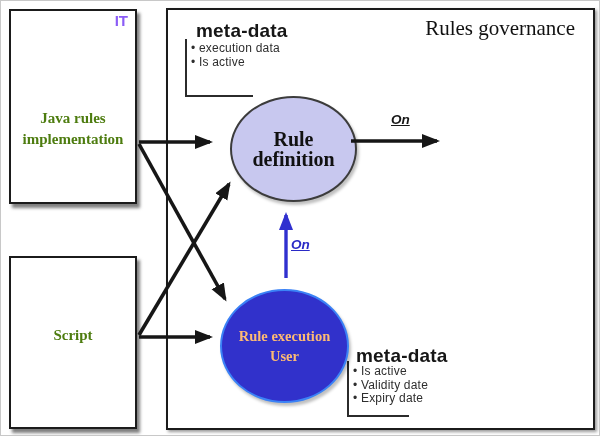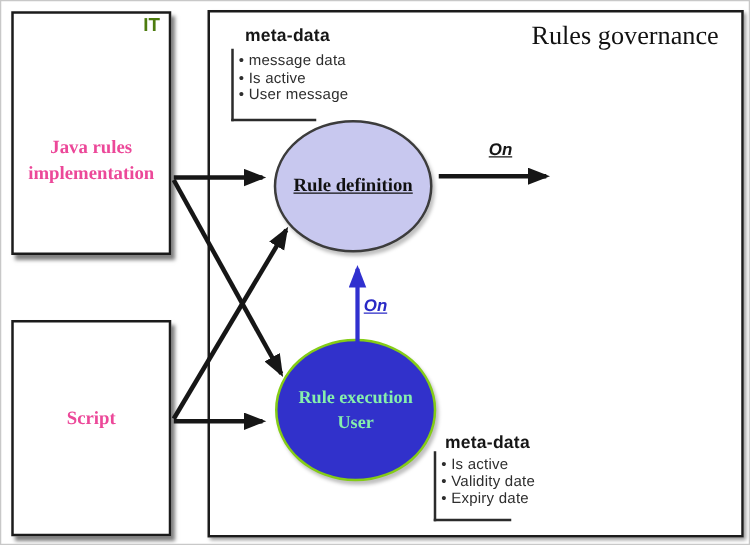--- a/index.html
+++ b/index.html
@@ -26,33 +26,33 @@
   
   .sys-box {
     position:absolute; background:#fff; border:2.5px solid #1b1b1b;
     box-shadow:3px 4px 3px rgba(0,0,0,0.50);
     display:flex; align-items:center; justify-content:center;
   }
   .java-box { left:8px; top:8px; width:128px; height:195px; }
   .script-box { left:8px; top:255px; width:128px; height:173px; }
   .sys-label {
     font-family:"Liberation Serif", serif; font-weight:bold; font-size:15px;
-    line-height:21px; text-align:center; color:#ec4899;
+    line-height:21px; text-align:center; color:#4d7c0f;
   }
   .java-box .sys-label { margin-top:45px; }
   .script-box .sys-label { margin-bottom:15px; }
   .it-tag {
     position:absolute; top:1px; right:7px;
-    font-weight:bold; font-size:15px; color:#4d7c0f;
+    font-weight:bold; font-size:15px; color:#8b5cf6;
     font-family:"Liberation Sans", sans-serif;
   }
 
   
   .meta-heading {
-    position:absolute; font-weight:bold; font-size:14px; color:#161616;
+    position:absolute; font-weight:bold; font-size:19px; color:#161616;
     letter-spacing:0.2px;
   }
   .meta-bracket { position:absolute; border-left:2px solid #2b2b2b; border-bottom:2px solid #2b2b2b; }
   .meta-list { position:absolute; list-style:none; }
   .meta-list li {
     font-size:12px; line-height:13.5px; color:#2e2e2e; letter-spacing:0.2px;
     white-space:nowrap;
   }
   .meta-list li::before { content:"• "; }
 
@@ -65,25 +65,25 @@
   .meta-bottom-list    { left:352px; top:364px; }
 
   
   .node {
     position:absolute; border-radius:50%;
     display:flex; flex-direction:column; align-items:center; justify-content:center;
     text-align:center; font-family:"Liberation Serif", serif; font-weight:bold;
     box-shadow:2px 3px 3px rgba(0,0,0,0.25);
   }
   .node-light { background:#c8c8ef; border:2px solid #3c3c3c; color:#111; }
-  .node-rule-def { left:218px; top:95px; width:127px; height:106px; font-size:15px; line-height:20px;text-decoration:underline; }
+  .node-rule-def { left:229px; top:95px; width:127px; height:106px; font-size:20px; line-height:20px; }
   .node-dec      { left:443px; top:92px; width:134px; height:108px; font-size:14px;  line-height:18.5px; }
   .node-rule-exec {
-    left:219px; top:270px; width:129px; height:114px;
-    background:#3131cb; border:2px solid #84cc16; color:#86efac;
+    left:219px; top:288px; width:129px; height:114px;
+    background:#3131cb; border:2px solid #3b82f6; color:#fdba74;
     font-size:14.5px; line-height:20px;
   }
 
   
   .edge-label {
     position:absolute; font-weight:bold; font-style:italic; font-size:13.5px;
     font-family:"Liberation Sans", sans-serif;
     text-decoration:underline;
   }
   .on-dec { left:390px; top:111px; color:#161616; }
@@ -108,23 +108,22 @@
     <div class="sys-label">Java rules implementation</div>
   </div>
 
   <div class="sys-box script-box">
     <div class="sys-label">Script</div>
   </div>
 
   <div class="meta-heading meta-top-heading">meta-data</div>
   <div class="meta-bracket meta-top-bracket"></div>
   <ul class="meta-list meta-top-list">
-    <li>message data</li>
+    <li>execution data</li>
     <li>Is active</li>
-    <li>User message</li>
   </ul>
 
   <div class="meta-heading meta-bottom-heading">meta-data</div>
   <div class="meta-bracket meta-bottom-bracket"></div>
   <ul class="meta-list meta-bottom-list">
     <li>Is active</li>
     <li>Validity date</li>
     <li>Expiry date</li>
   </ul>
 

